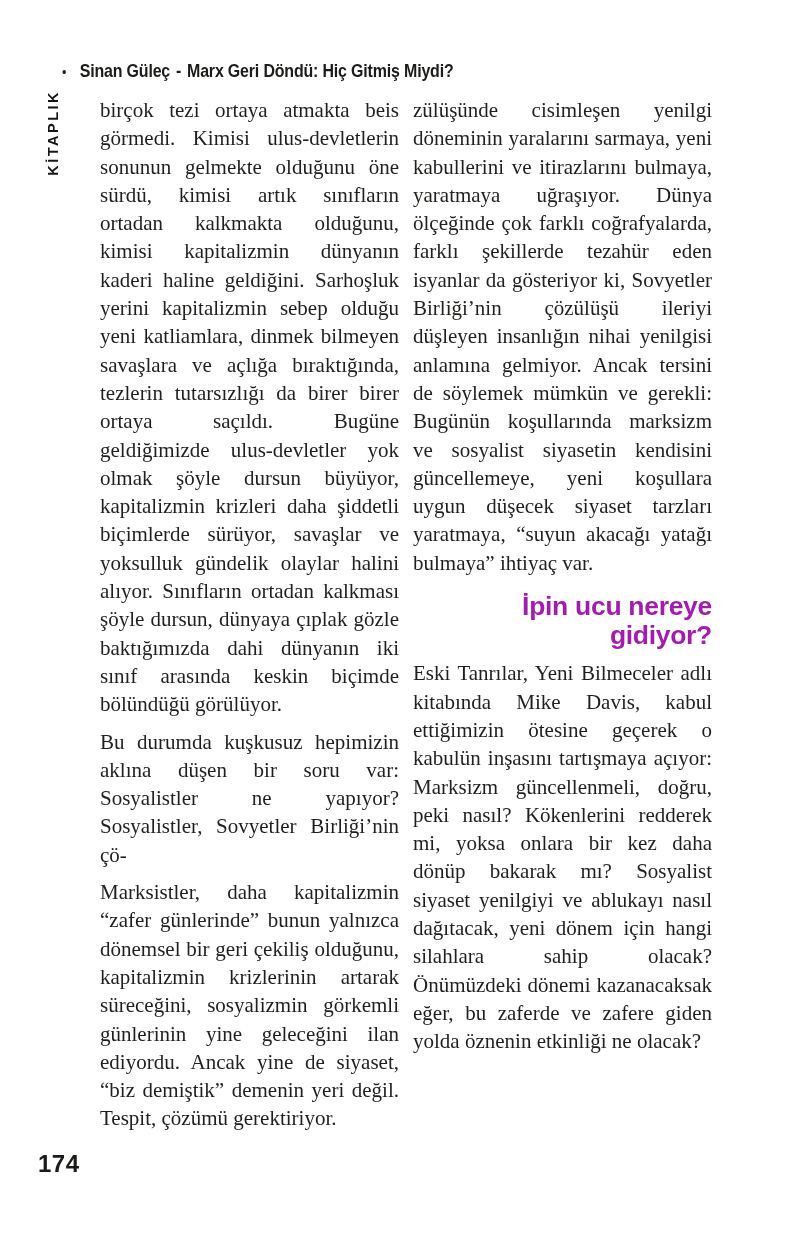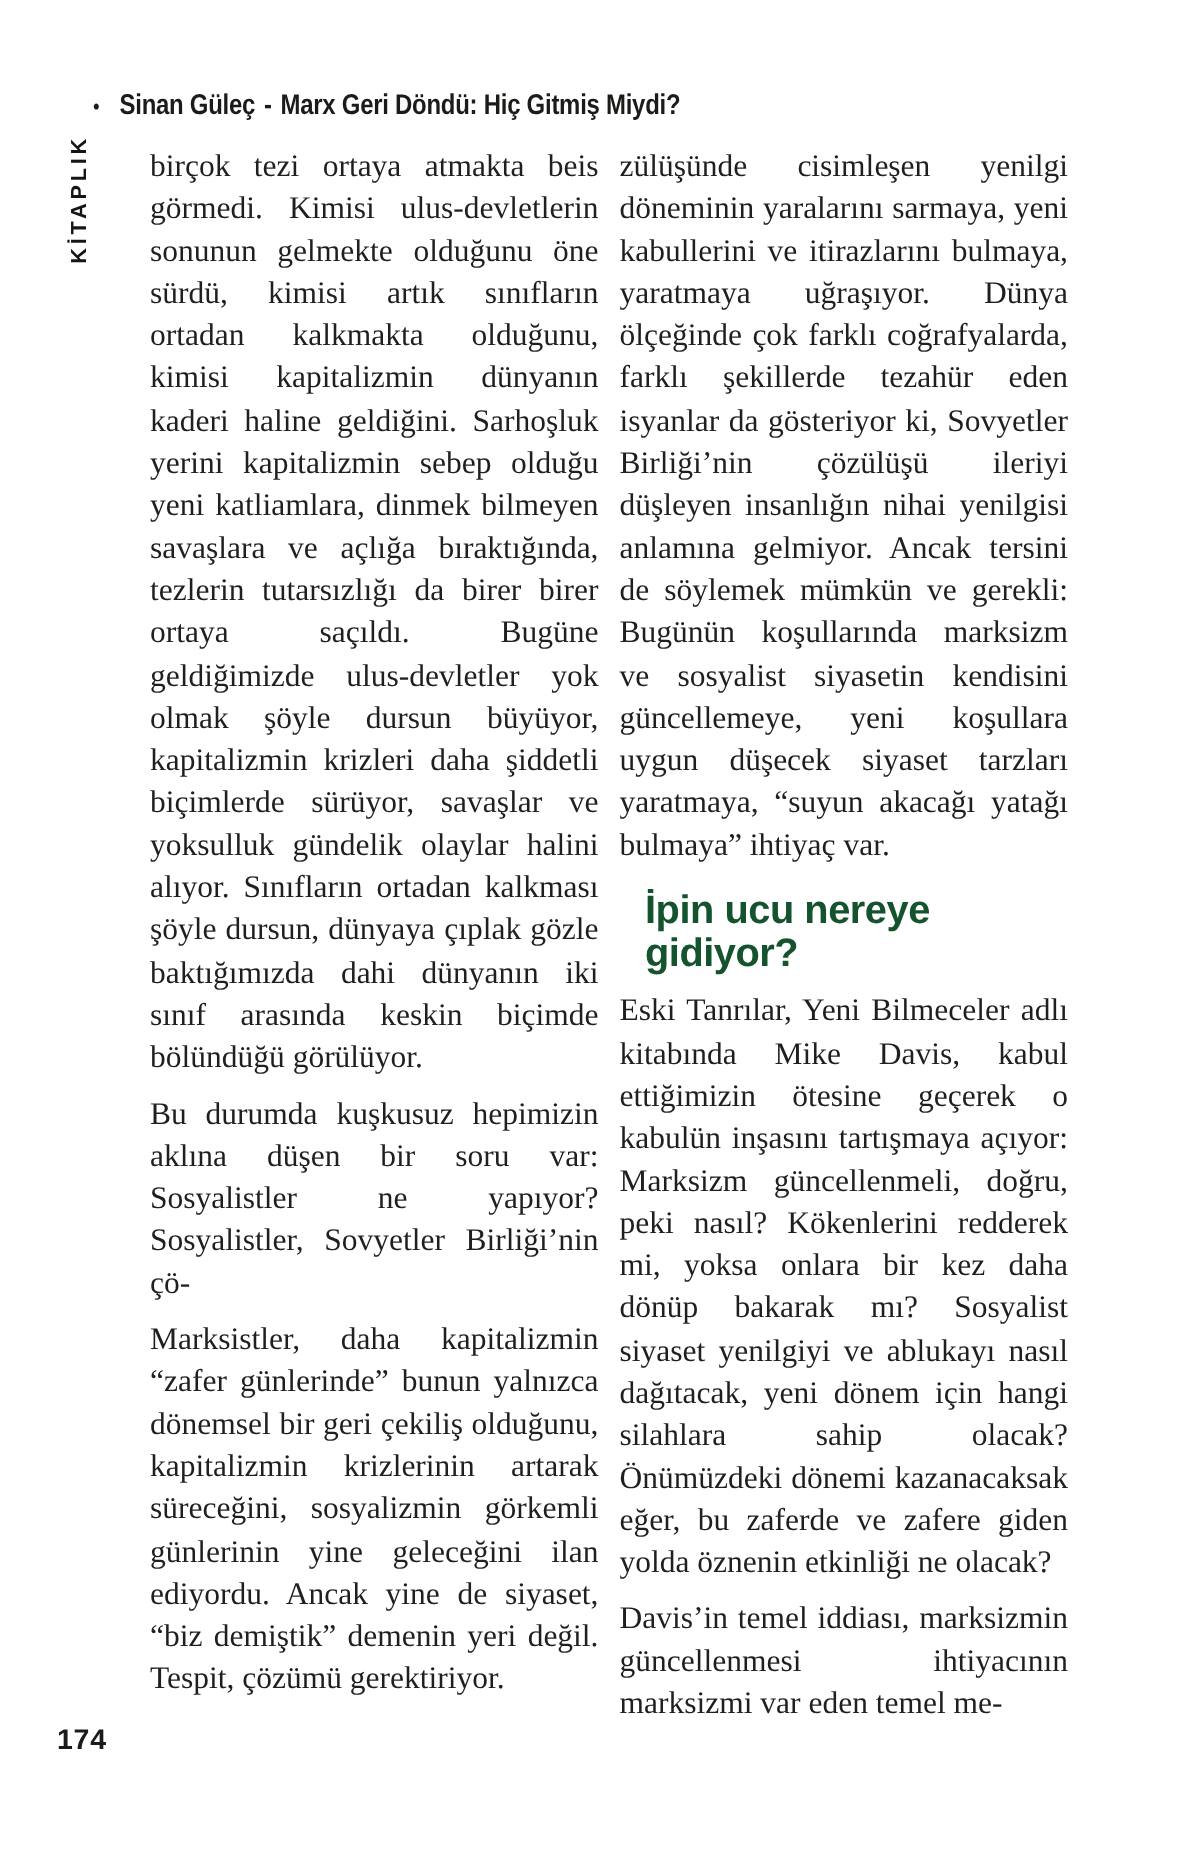--- a/index.html
+++ b/index.html
@@ -68,35 +68,35 @@
     color: #1f1f1d;
   }
   .col p { margin: 0 0 9px 0; }
   .col p:last-child { margin-bottom: 0; }
 
   .section-heading {
     font-family: "Liberation Sans", "DejaVu Sans", sans-serif;
     font-weight: 600;
     font-size: 26.5px;
     letter-spacing: -0.3px;
-    color: #14532d;
-    margin: 15px 0 9px 17px;
-    text-align: left;
+    color: #a21caf;
+    margin: 15px 0 9px 0;
+    text-align: right;
     line-height: 1.1;
   }
   .lead-bold { font-weight: 400; }
 
   
   .page-number {
     position: absolute;
     left: 38px;
     top: 1150px;
     font-family: "Liberation Sans", "DejaVu Sans", sans-serif;
     font-weight: 700;
-    font-size: 19px;
+    font-size: 24px;
     letter-spacing: 0.5px;
     color: #1b1b19;
   }
 </style>
 </head>
 <body>
 
 <div class="page">
 
   <header class="running-header">
@@ -111,21 +111,20 @@
   <main class="article-body">
     <div class="col">
       <p>birçok tezi ortaya atmakta beis görmedi. Kimisi ulus-devletlerin sonunun gelmekte olduğunu öne sürdü, kimisi artık sınıfların ortadan kalkmakta olduğunu, kimisi kapitalizmin dünyanın kaderi haline geldiğini. Sarhoşluk yerini kapitalizmin sebep olduğu yeni katliamlara, dinmek bilmeyen savaşlara ve açlığa bıraktığında, tezlerin tutarsızlığı da birer birer ortaya saçıldı. Bugüne geldiğimizde ulus-devletler yok olmak şöyle dursun büyüyor, kapitalizmin krizleri daha şiddetli biçimlerde sürüyor, savaşlar ve yoksulluk gündelik olaylar halini alıyor. Sınıfların ortadan kalkması şöyle dursun, dünyaya çıplak gözle baktığımızda dahi dünyanın iki sınıf arasında keskin biçimde bölündüğü görülüyor.</p>
       <p>Bu durumda kuşkusuz hepimizin aklına düşen bir soru var: Sosyalistler ne yapıyor? Sosyalistler, Sovyetler Birliği’nin çö-</p>
       <p>Marksistler, daha kapitalizmin “zafer günlerinde” bunun yalnızca dönemsel bir geri çekiliş olduğunu, kapitalizmin krizlerinin artarak süreceğini, sosyalizmin görkemli günlerinin yine geleceğini ilan ediyordu. Ancak yine de siyaset, “biz demiştik” demenin yeri değil. Tespit, çözümü gerektiriyor.</p>
     </div>
     <div class="col">
       <p>zülüşünde cisimleşen yenilgi döneminin yaralarını sarmaya, yeni kabullerini ve itirazlarını bulmaya, yaratmaya uğraşıyor. Dünya ölçeğinde çok farklı coğrafyalarda, farklı şekillerde tezahür eden isyanlar da gösteriyor ki, Sovyetler Birliği’nin çözülüşü ileriyi düşleyen insanlığın nihai yenilgisi anlamına gelmiyor. Ancak tersini de söylemek mümkün ve gerekli: Bugünün koşullarında marksizm ve sosyalist siyasetin kendisini güncellemeye, yeni koşullara uygun düşecek siyaset tarzları yaratmaya, “suyun akacağı yatağı bulmaya” ihtiyaç var.</p>
       <h2 class="section-heading">İpin ucu nereye gidiyor?</h2>
       <p><span class="lead-bold">Eski Tanrılar, Yeni Bilmeceler</span><span> adlı kitabında Mike Davis, kabul ettiğimizin ötesine geçerek o kabulün inşasını tartışmaya açıyor: Marksizm güncellenmeli, doğru, peki nasıl? Kökenlerini redderek mi, yoksa onlara bir kez daha dönüp bakarak mı? Sosyalist siyaset yenilgiyi ve ablukayı nasıl dağıtacak, yeni dönem için hangi silahlara sahip olacak? Önümüzdeki dönemi kazanacaksak eğer, bu zaferde ve zafere giden yolda öznenin etkinliği ne olacak?</span></p>
-      <p>Davis’in temel iddiası, marksizmin güncellenmesi ihtiyacının marksizmi var eden temel me-</p>
     </div>
   </main>
 
   <footer>
     <div class="page-number">174</div>
   </footer>
 
 </div>
 
 </body></html>

